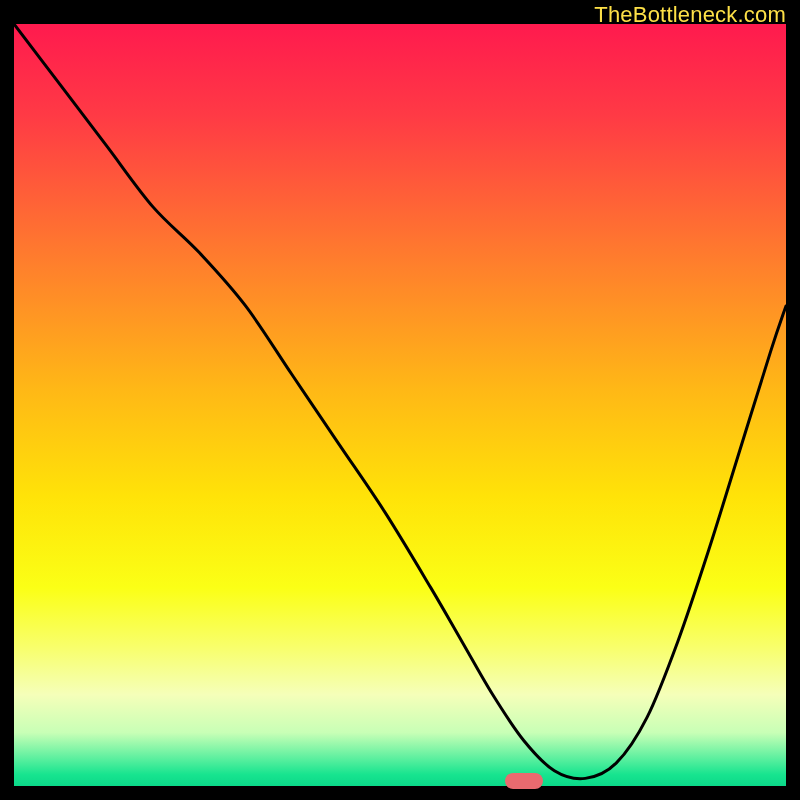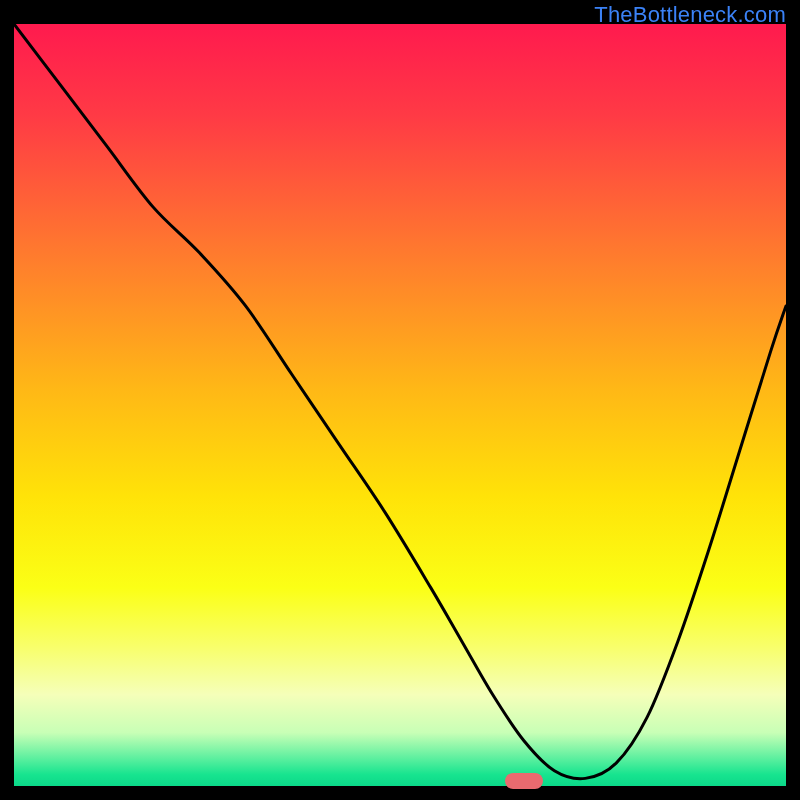--- a/index.html
+++ b/index.html
@@ -26,21 +26,21 @@
     background: #fff;
   }
   .gradient {
     position: absolute;
     inset: 0;
   }
   .watermark {
     position: absolute;
     top: 2px;
     right: 14px;
-    color: #3b82f6;
+    color: #fde047;
     font-size: 22px;
     font-weight: 500;
     letter-spacing: 0.2px;
   }
   svg.curve {
     position: absolute;
     inset: 0;
     width: 100%;
     height: 100%;
   }

